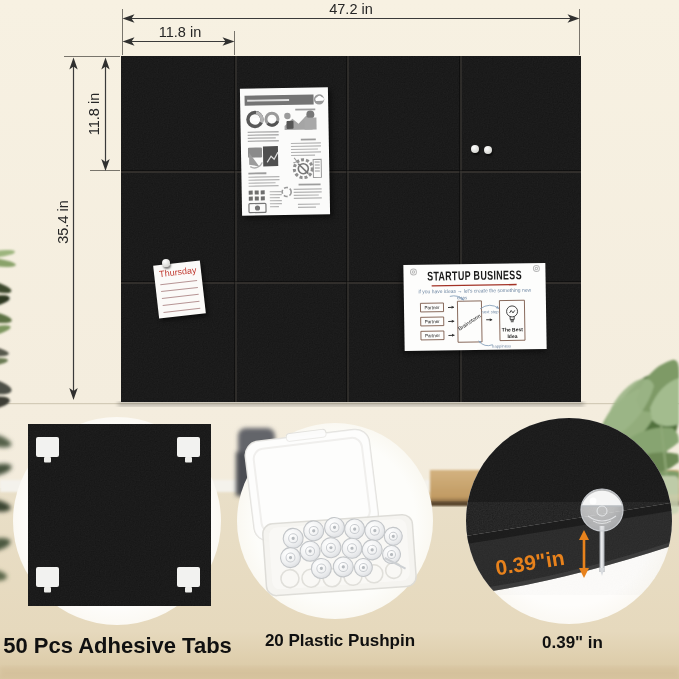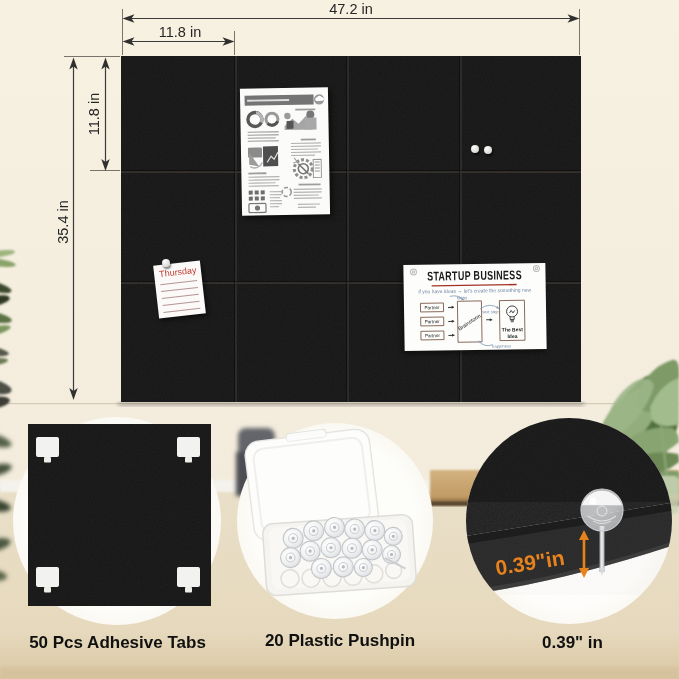--- a/index.html
+++ b/index.html
@@ -490,19 +490,19 @@
       <g fill="#e8821c">
         <path d="M118 112 l-5 10 h10 z"></path>
         <path d="M118 160 l-5 -10 h10 z"></path>
       </g>
 
       <text x="65" y="152" text-anchor="middle" font-family="Liberation Sans,sans-serif" font-size="21" font-weight="bold" fill="#e8821c" transform="rotate(-9 65 152)">0.39"in</text>
     </svg>
   </div>
 
   <div class="abs" style="left:0px;top:633px;width:235px;text-align:center;
-       font-weight:bold;font-size:17px;color:#101010;">50 Pcs Adhesive Tabs</div>
+       font-weight:bold;font-size:22px;color:#101010;">50 Pcs Adhesive Tabs</div>
   <div class="abs" style="left:240px;top:631px;width:200px;text-align:center;
        font-weight:bold;font-size:17px;color:#101010;">20 Plastic Pushpin</div>
   <div class="abs" style="left:490px;top:633px;width:165px;text-align:center;
        font-weight:bold;font-size:17px;color:#101010;">0.39" in</div>
 
 </div>
 
 </body></html>

